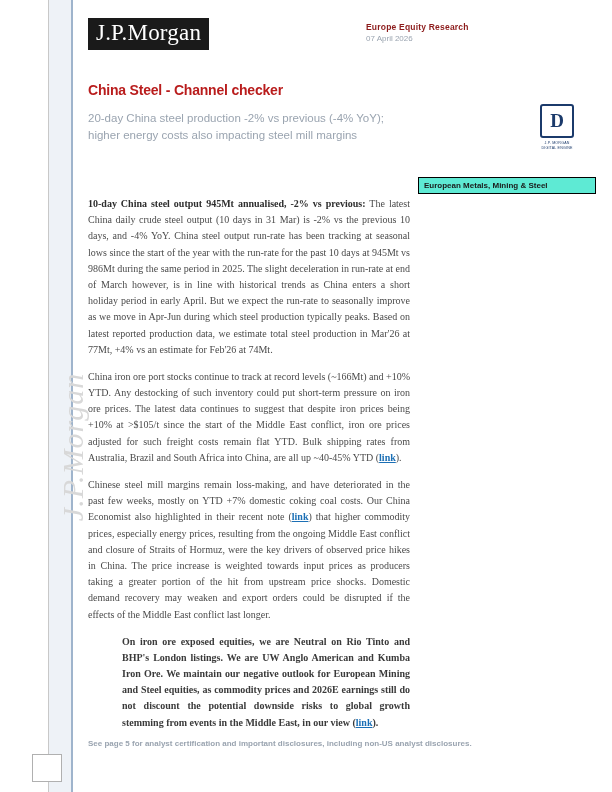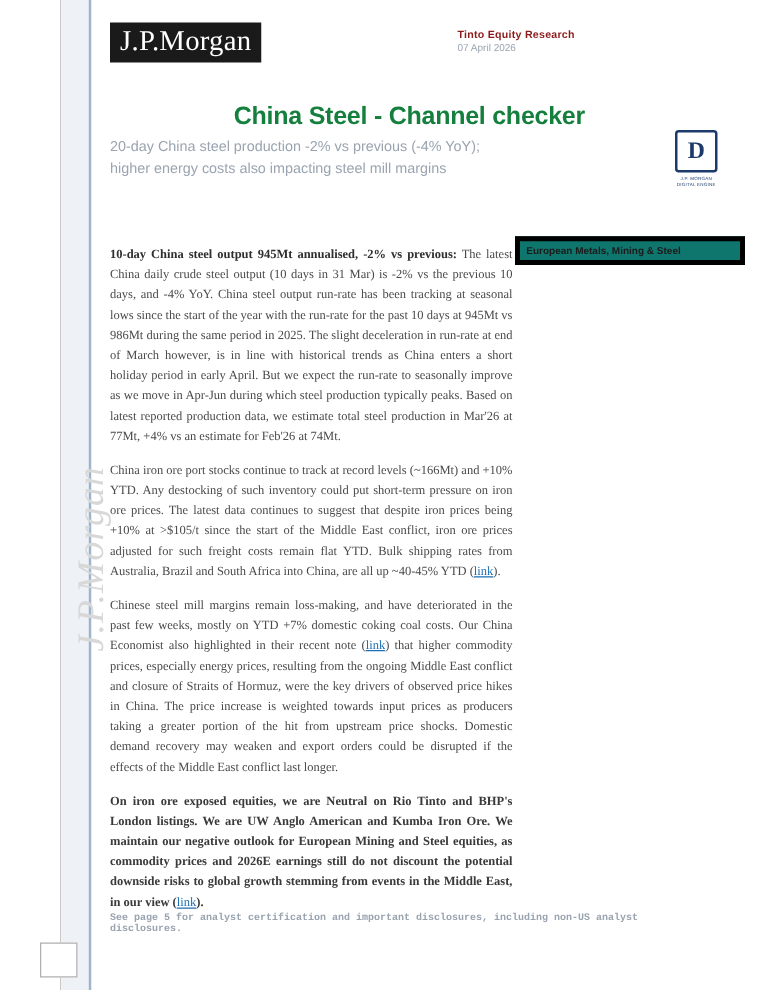--- a/index.html
+++ b/index.html
@@ -111,24 +111,23 @@
   }
 
   
   .title {
     position: absolute;
     left: 88px;
     top: 82px;
     width: 380px;
     font-family: "Liberation Sans", sans-serif;
     font-weight: bold;
-    font-size: 20px;
-    color: #15803d;
+    font-size: 14px;
+    color: #b91c1c;
     letter-spacing: -0.2px;
-    text-align: right;
   }
   .subtitle {
     position: absolute;
     left: 88px;
     top: 110px;
     width: 330px;
     font-family: "Liberation Sans", sans-serif;
     font-size: 11.5px;
     line-height: 1.45;
     color: #9aa4b0;
@@ -161,25 +160,25 @@
     color: #1b3a6b;
     margin-top: 3px;
     line-height: 1.35;
     letter-spacing: 0.2px;
   }
 
   
   .sector-bar {
     position: absolute;
     right: 16px;
-    top: 189px;
+    top: 177px;
     width: 176px;
     height: 15px;
-    background: #0f766e;
-    border: 4px solid #000000;
+    background: #5eead4;
+    border: 1px solid #000000;
   }
   .sector-bar span {
     display: block;
     font-family: "Liberation Sans", sans-serif;
     font-weight: bold;
     font-size: 8px;
     color: #1a1a1a;
     padding: 3px 0 0 5px;
   }
 
@@ -195,55 +194,56 @@
     font-size: 10px;
     line-height: 1.62;
     color: #4a4a4a;
     text-align: justify;
     margin-bottom: 11px;
   }
   .para b { color: #2e2e2e; }
   .para.bold-para {
     font-weight: bold;
     color: #3a3a3a;
+    margin-left: 34px;
   }
   .lnk {
     color: #1b6fb5;
-    font-weight: normal;
+    font-weight: bold;
     text-decoration: underline;
   }
 
   
   .footer-note {
     position: absolute;
     left: 88px;
     bottom: 44px;
     width: 440px;
-    font-family: Liberation Mono, monospace;
+    font-family: Liberation Sans, sans-serif;
     font-weight: bold;
     font-size: 8px;
     color: #9aa4b0;
   }
 </style>
 </head>
 <body>
 
 <div class="page">
 
   <div class="left-rail"></div>
   <div class="rail-line"></div>
   <div class="rail-band"></div>
   <div class="rail-band2"></div>
   <div class="corner-box"></div>
   <div class="watermark">J.P.Morgan</div>
 
   <div class="jpm-logo">J.P.Morgan</div>
 
   <div class="hdr-right">
-    <div class="hdr-research">Tinto Equity Research</div>
+    <div class="hdr-research">Europe Equity Research</div>
     <div class="hdr-date">07 April 2026</div>
   </div>
 
   <div class="title">China Steel - Channel checker</div>
   <div class="subtitle">20-day China steel production -2% vs previous (-4% YoY); higher energy costs also impacting steel mill margins</div>
 
   <div class="seal">
     <div class="seal-mark">D</div>
     <div class="seal-cap">J.P. MORGAN DIGITAL ENGINE</div>
   </div>

